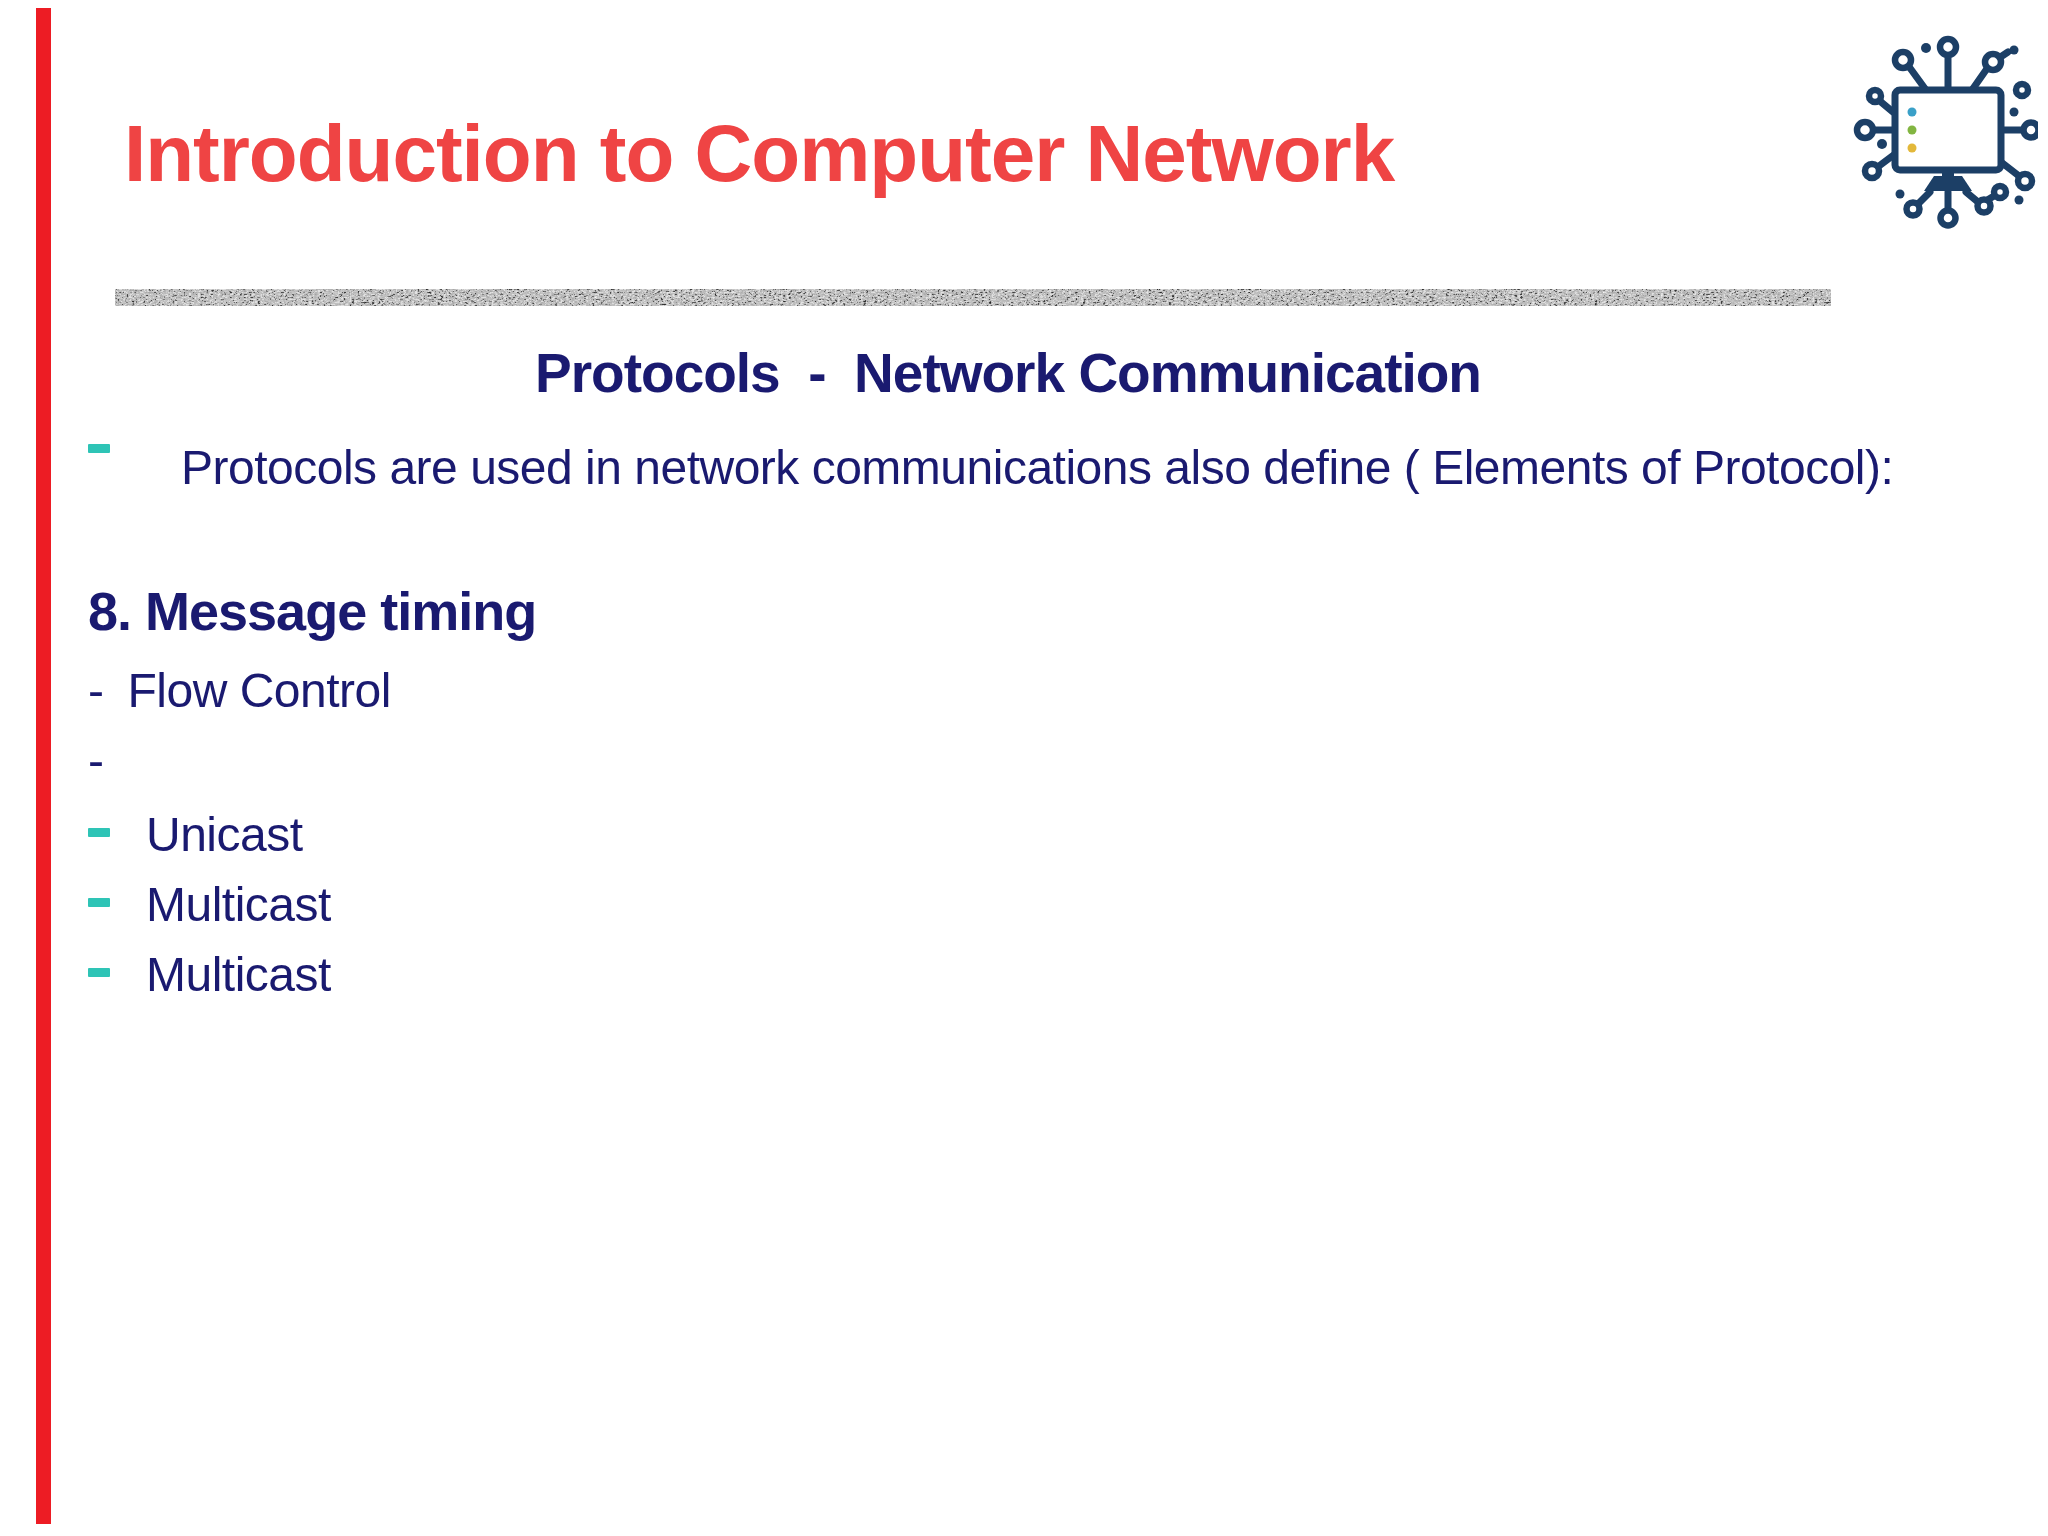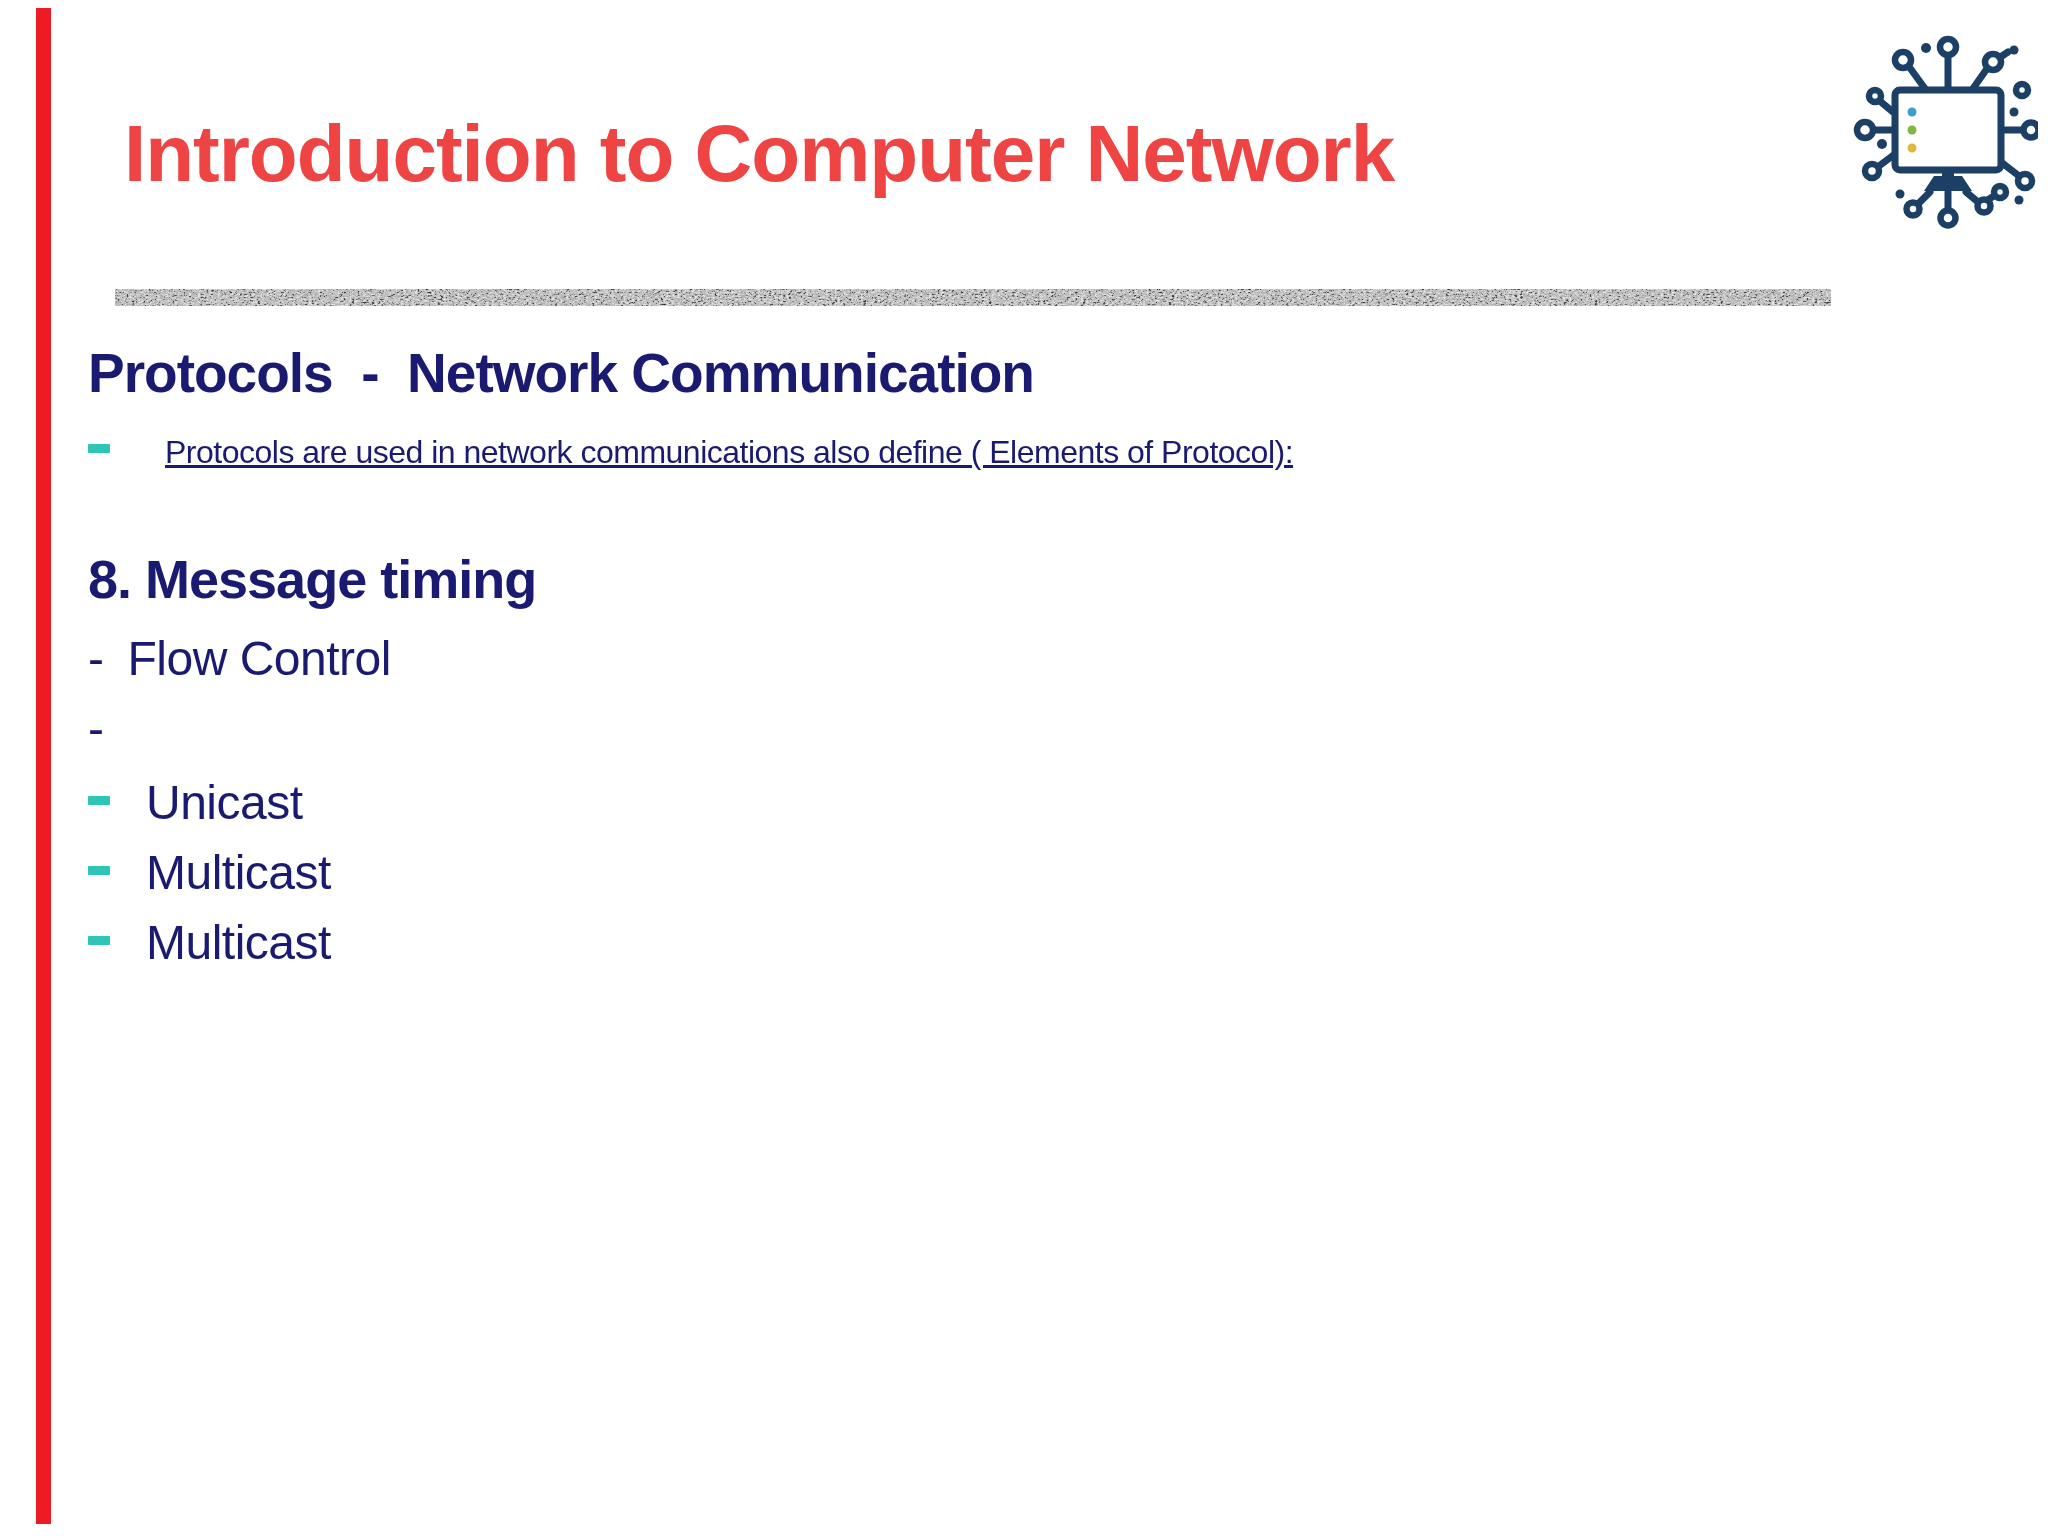--- a/index.html
+++ b/index.html
@@ -22,29 +22,29 @@
   .divider{
     position:absolute;left:115px;top:289px;width:1716px;height:17px;
     overflow:hidden;background:#e9e9e9;
   }
   .divider svg{display:block;}
   .content{
     position:absolute;left:88px;top:340px;width:1840px;color:#1A1A70;
   }
   .heading{
     font-size:55px;font-weight:bold;line-height:66px;margin:0;
-    white-space:pre-wrap;letter-spacing:-1px;
+    white-space:pre-wrap;letter-spacing:-1px;text-align:center;
   }
   .intro-row{display:flex;gap:55px;margin-top:14px;}
   .teal-dash{
     flex:0 0 auto;width:22px;height:9px;background:#2EC4B6;border-radius:1px;
   }
   .intro-row .teal-dash{margin-top:24px;}
   .body-text{
-    font-size:32px;line-height:64px;letter-spacing:-0.5px;margin:0;text-decoration:underline;
+    font-size:48px;line-height:64px;letter-spacing:-0.5px;margin:16px;
   }
   .section-heading{
     font-size:54px;font-weight:bold;line-height:66px;margin:0;letter-spacing:-1px;
   }
   .sec4-h{margin-top:62px;}
   .sec5-h{margin-top:74px;}
   .dash-row{display:flex;gap:24px;line-height:70px;font-size:48px;letter-spacing:-0.5px;}
   .dash-row .navy-dash{flex:0 0 auto;}
   .first-dash-row{margin-top:12px;}
   .teal-row{display:flex;gap:36px;line-height:70px;font-size:48px;letter-spacing:-0.5px;}

